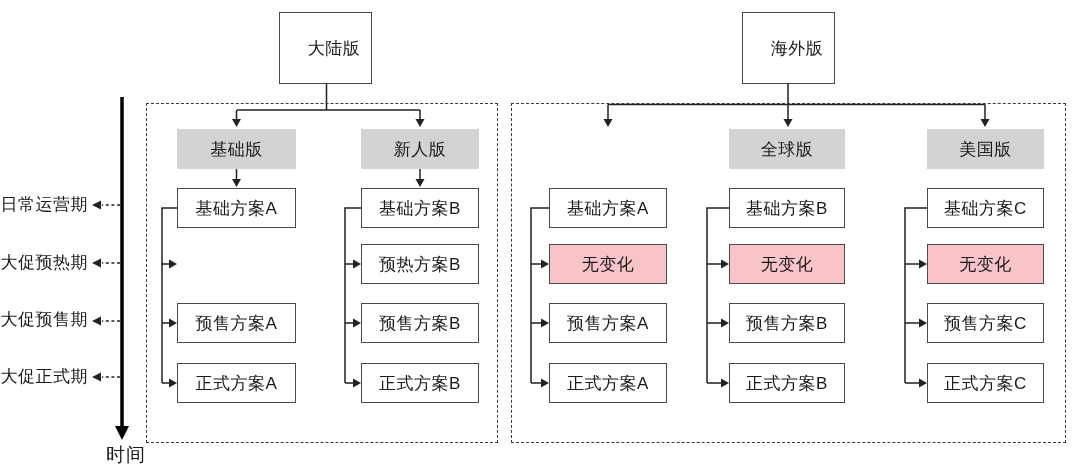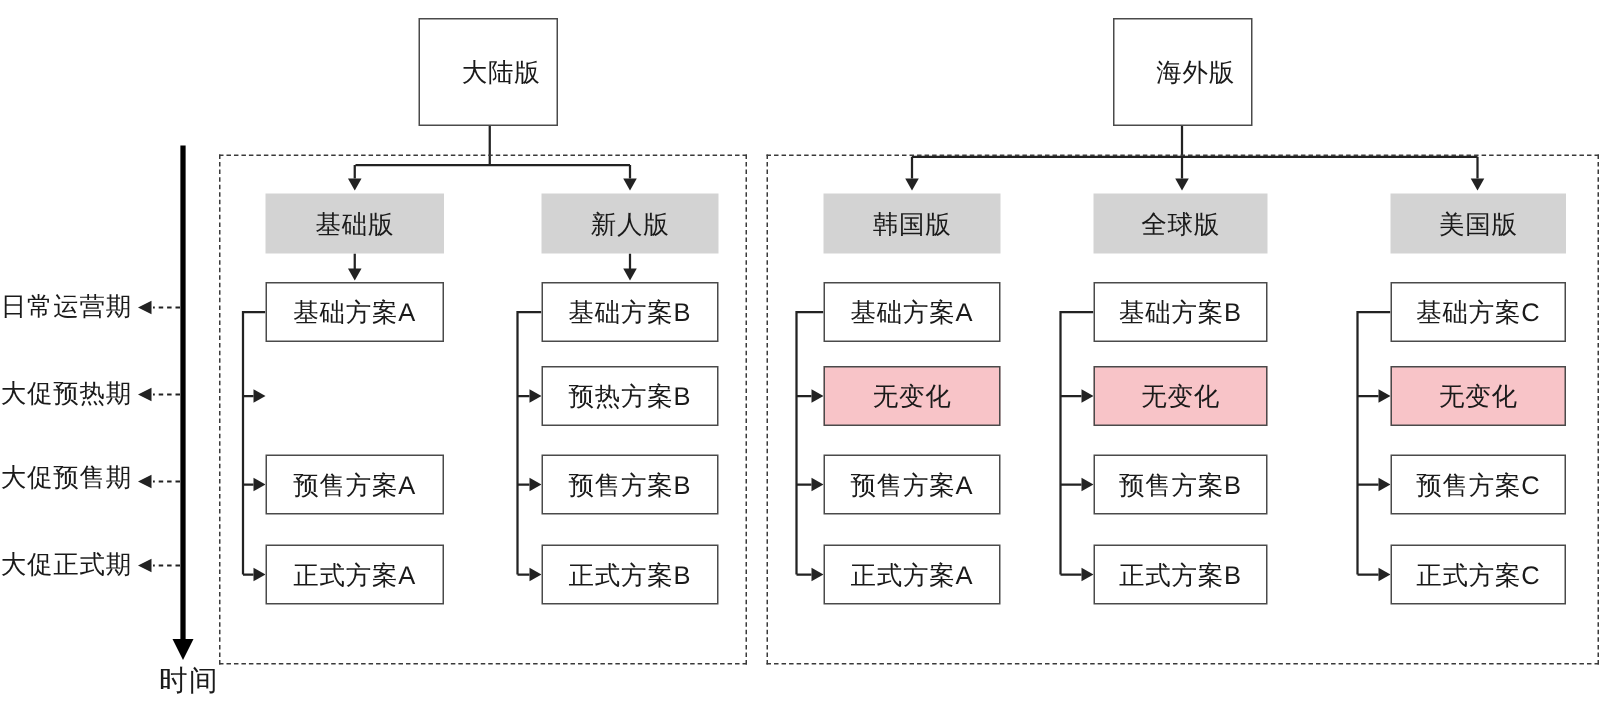--- a/index.html
+++ b/index.html
@@ -125,21 +125,20 @@
   </svg>
 
   <div class="group" style="left:146px; width:352px;"></div>
   <div class="group" style="left:511px; width:555px;"></div>
 
   <div class="box root" style="left:279px; width:93px;">大陆版</div>
   <div class="box root" style="left:742px; width:93px;">海外版</div>
 
   <div class="box version" style="left:177px; top:129px; width:119px;">基础版</div>
   <div class="box version" style="left:361px; top:129px; width:118px;">新人版</div>
-  <div class="box version" style="left:549px; top:129px; width:118px;">韩国版</div>
   <div class="box version" style="left:729px; top:129px; width:116px;">全球版</div>
   <div class="box version" style="left:927px; top:129px; width:117px;text-align:center;">美国版</div>
 
   <div class="box" style="left:177px; top:188px; width:119px;">基础方案A</div>
   <div class="box" style="left:177px; top:303px; width:119px;">预售方案A</div>
   <div class="box" style="left:177px; top:363px; width:119px;">正式方案A</div>
 
   <div class="box" style="left:361px; top:188px; width:118px;">基础方案B</div>
   <div class="box" style="left:361px; top:244px; width:118px;">预热方案B</div>
   <div class="box" style="left:361px; top:303px; width:118px;">预售方案B</div>

